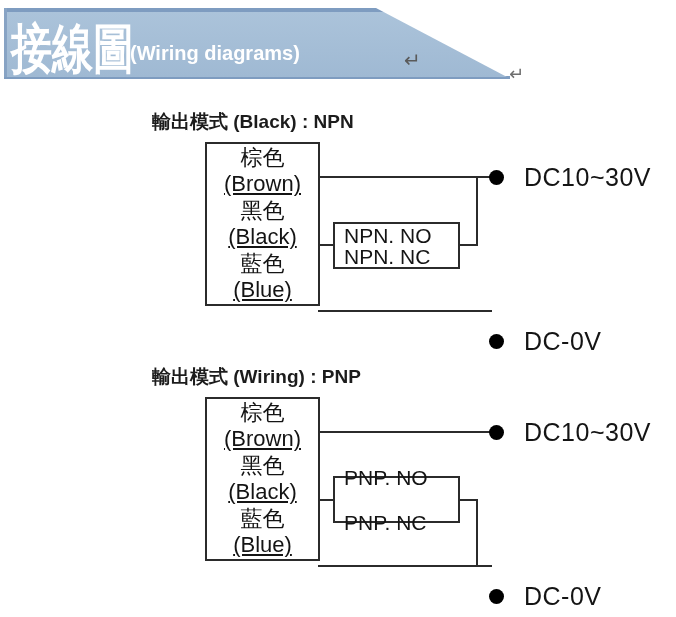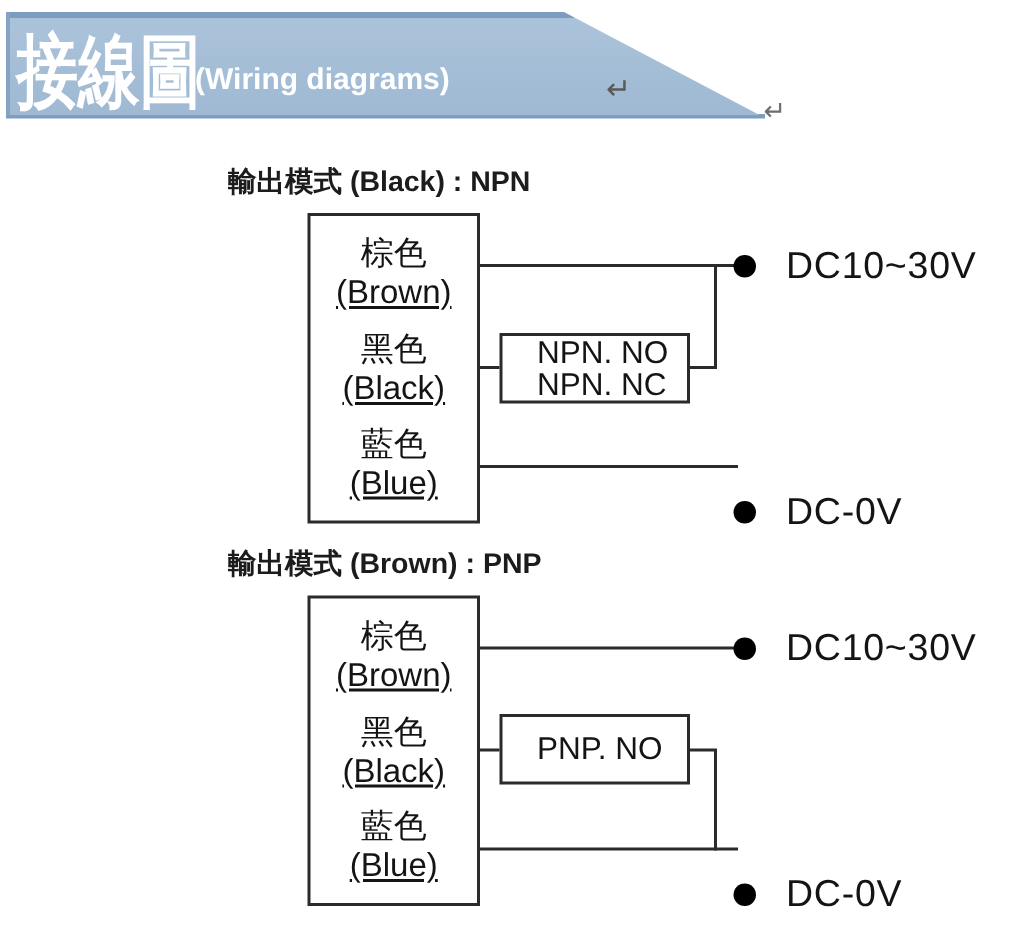--- a/index.html
+++ b/index.html
@@ -47,21 +47,21 @@
   .s-npn { top: 110px; }
   .s-pnp { top: 365px; }
 
   .dg-title {
     position: absolute; left: 152px; top: 0;
     font-size: 19px; font-weight: 600; color: #1c1c1c; line-height: 24px; white-space: pre;
   }
 
   .main-box {
     position: absolute; left: 205px; top: 32px;
-    width: 115px; height: 207px;
+    width: 115px; height: 164px;
     border: 2px solid #2b2b2b; background: #ffffff;
     display: flex; flex-direction: column; justify-content: space-evenly;
     text-align: center;
   }
   .wire-group .cjk   { font-size: 22px; line-height: 26px; color: #141414; white-space: pre; }
   .wire-group .latin { font-size: 22px; line-height: 26px; color: #141414; white-space: pre; text-decoration: underline; }
 
   .h-line, .v-line { position: absolute; background: #2b2b2b; }
   .h-line { height: 2px; }
   .v-line { width: 2px; }
@@ -71,21 +71,21 @@
   .line-stub  { left: 458px; top: 134px; width: 20px;  }
   .line-vert  { left: 476px; }
   .s-npn .line-vert { top: 66px;  height: 70px; }
   .s-pnp .line-vert { top: 135px; height: 67px; }
 
   .out-box {
     position: absolute; left: 333px;
     width: 127px; height: 47px;
     border: 2px solid #2b2b2b; background: #ffffff;
     display: flex; flex-direction: column; justify-content: center;
-    padding-left: 23px;
+    padding-left: 9px;
   }
   .s-npn .out-box { top: 112px; }
   .s-pnp .out-box { top: 111px; gap: 24px; }
   .out-line { font-size: 21px; line-height: 21px; color: #141414; white-space: pre; }
 
   .terminal {
     position: absolute; left: 489px; height: 34px;
     display: flex; align-items: center; gap: 20px;
   }
   .t-power  { top: 50px; }
@@ -143,21 +143,21 @@
       <span class="dot"></span>
       <span class="t-label">DC10~30V</span>
     </div>
     <div class="terminal t-ground">
       <span class="dot"></span>
       <span class="t-label">DC-0V</span>
     </div>
   </section>
 
   <section class="section s-pnp">
-    <div class="dg-title">輸出模式 (Brown) : PNP</div>
+    <div class="dg-title">輸出模式 (Wiring) : PNP</div>
 
     <div class="main-box">
       <div class="wire-group">
         <div class="cjk">棕色</div>
         <div class="latin">(Brown)</div>
       </div>
       <div class="wire-group">
         <div class="cjk">黑色</div>
         <div class="latin">(Black)</div>
       </div>
@@ -168,20 +168,21 @@
     </div>
 
     <div class="h-line line-brown"></div>
     <div class="h-line line-black"></div>
     <div class="h-line line-blue"></div>
     <div class="h-line line-stub"></div>
     <div class="v-line line-vert"></div>
 
     <div class="out-box">
       <div class="out-line">PNP. NO</div>
+      <div class="out-line">PNP. NC</div>
     </div>
 
     <div class="terminal t-power">
       <span class="dot"></span>
       <span class="t-label">DC10~30V</span>
     </div>
     <div class="terminal t-ground">
       <span class="dot"></span>
       <span class="t-label">DC-0V</span>
     </div>

